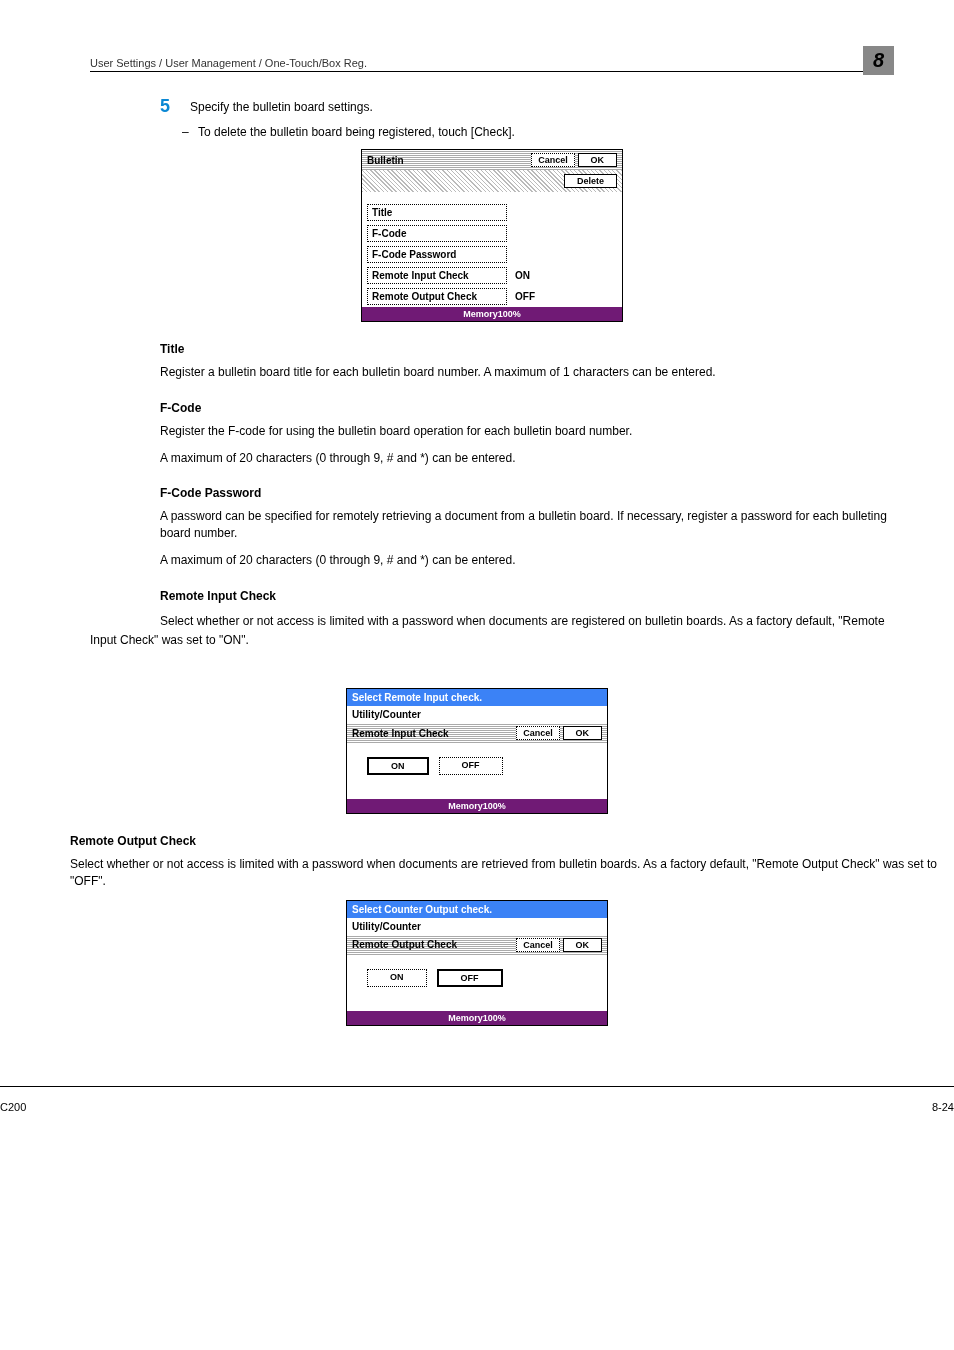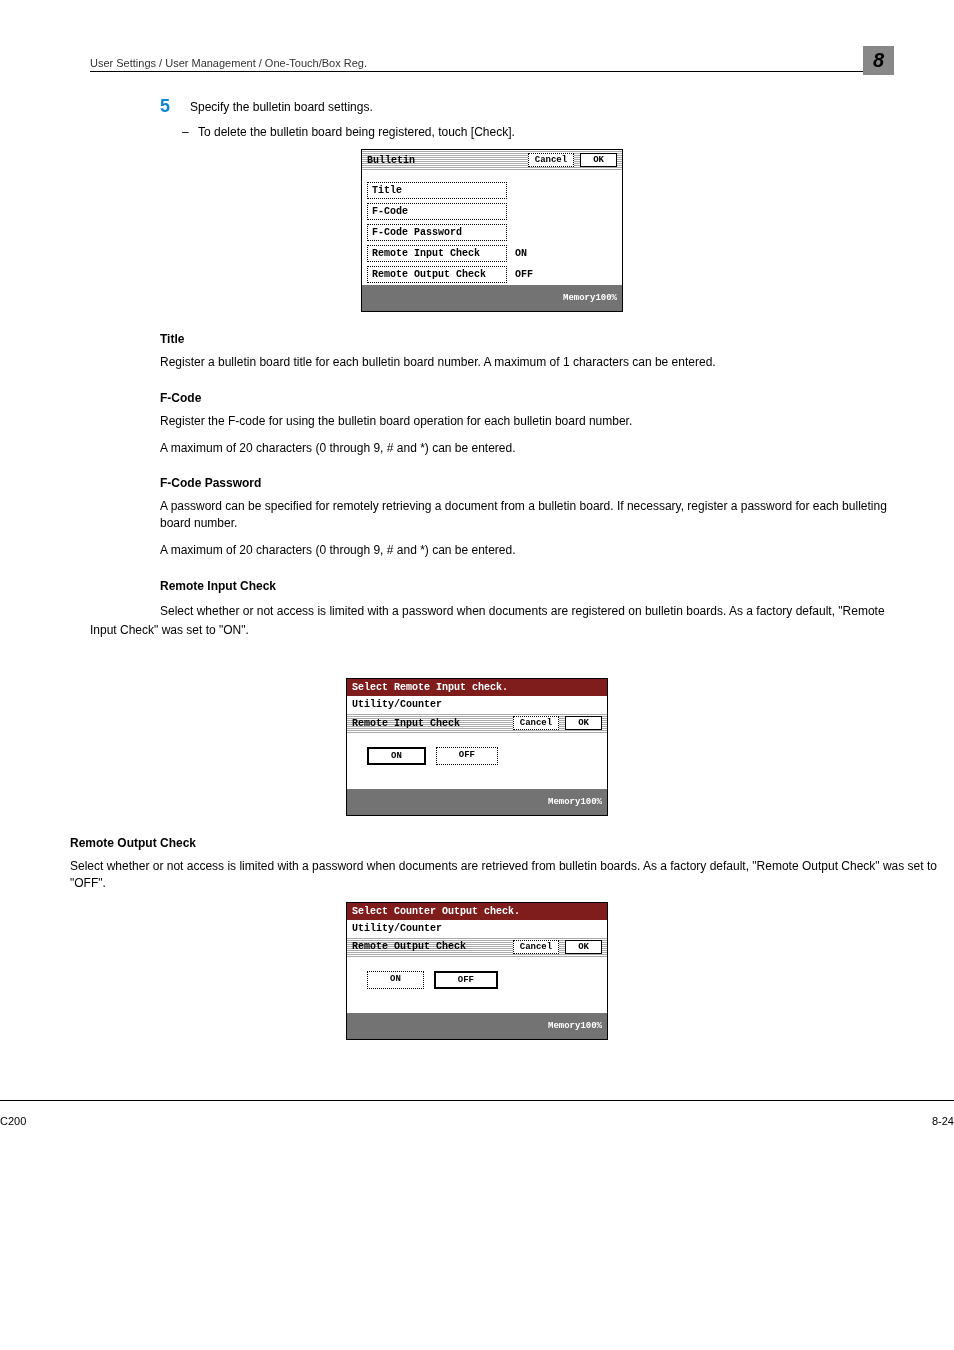--- a/index.html
+++ b/index.html
@@ -58,27 +58,27 @@
       margin-bottom: 10px;
     }
     .sub-bullet::before {
       content: "– ";
       margin-left: -16px;
       padding-right: 6px;
     }
     .screenshot {
       margin: 0 auto 20px auto;
       width: 260px;
-      font-family: Liberation Mono, monospace;
+      font-family: Liberation Sans, sans-serif;
       font-size: 10px;
       font-weight: bold;
       border: 1px solid #000;
     }
     .ss-header-black {
-      background: #7f1d1d;
+      background: #3b82f6;
       color: #fff;
       padding: 3px 5px;
     }
     .ss-title-hatch {
       background: repeating-linear-gradient(0deg, #aaa, #aaa 1px, #fff 1px, #fff 2px);
       padding: 3px 5px;
       display: flex;
       justify-content: space-between;
       align-items: center;
     }
@@ -99,24 +99,24 @@
       display: inline-block;
     }
     .ss-field {
       background: #fff;
       border: 1px dotted #000;
       padding: 2px 4px;
       width: 110px;
       display: inline-block;
     }
     .ss-footer {
-      background: #737373;
+      background: #701a75;
       color: #fff;
-      text-align: right;
-      padding: 8px 5px;
+      text-align: center;
+      padding: 2px 5px;
       font-size: 9px;
     }
     .ss-toggle-row {
       display: flex;
       justify-content: flex-start;
       gap: 10px;
       padding: 14px 20px;
     }
     .ss-toggle {
       border: 1px dotted #000;
@@ -190,20 +190,23 @@
   <div class="sub-bullet">To delete the bulletin board being registered, touch [Check].</div>
 
   
   <div class="screenshot">
     <div class="ss-title-hatch">
       <span>Bulletin</span>
       <span>
         <span class="ss-btn">Cancel</span>
         <span class="ss-btn-box">OK</span>
       </span>
+    </div>
+    <div class="ss-del-row">
+      <span class="ss-btn-box">Delete</span>
     </div>
     <div class="gap-row"></div>
     <div class="ss-label-val">
         <span class="ss-field">Title</span>
       </div>
     <div class="ss-label-val">
         <span class="ss-field">F-Code</span>
       </div>
     <div class="ss-label-val">
         <span class="ss-field">F-Code Password</span>

